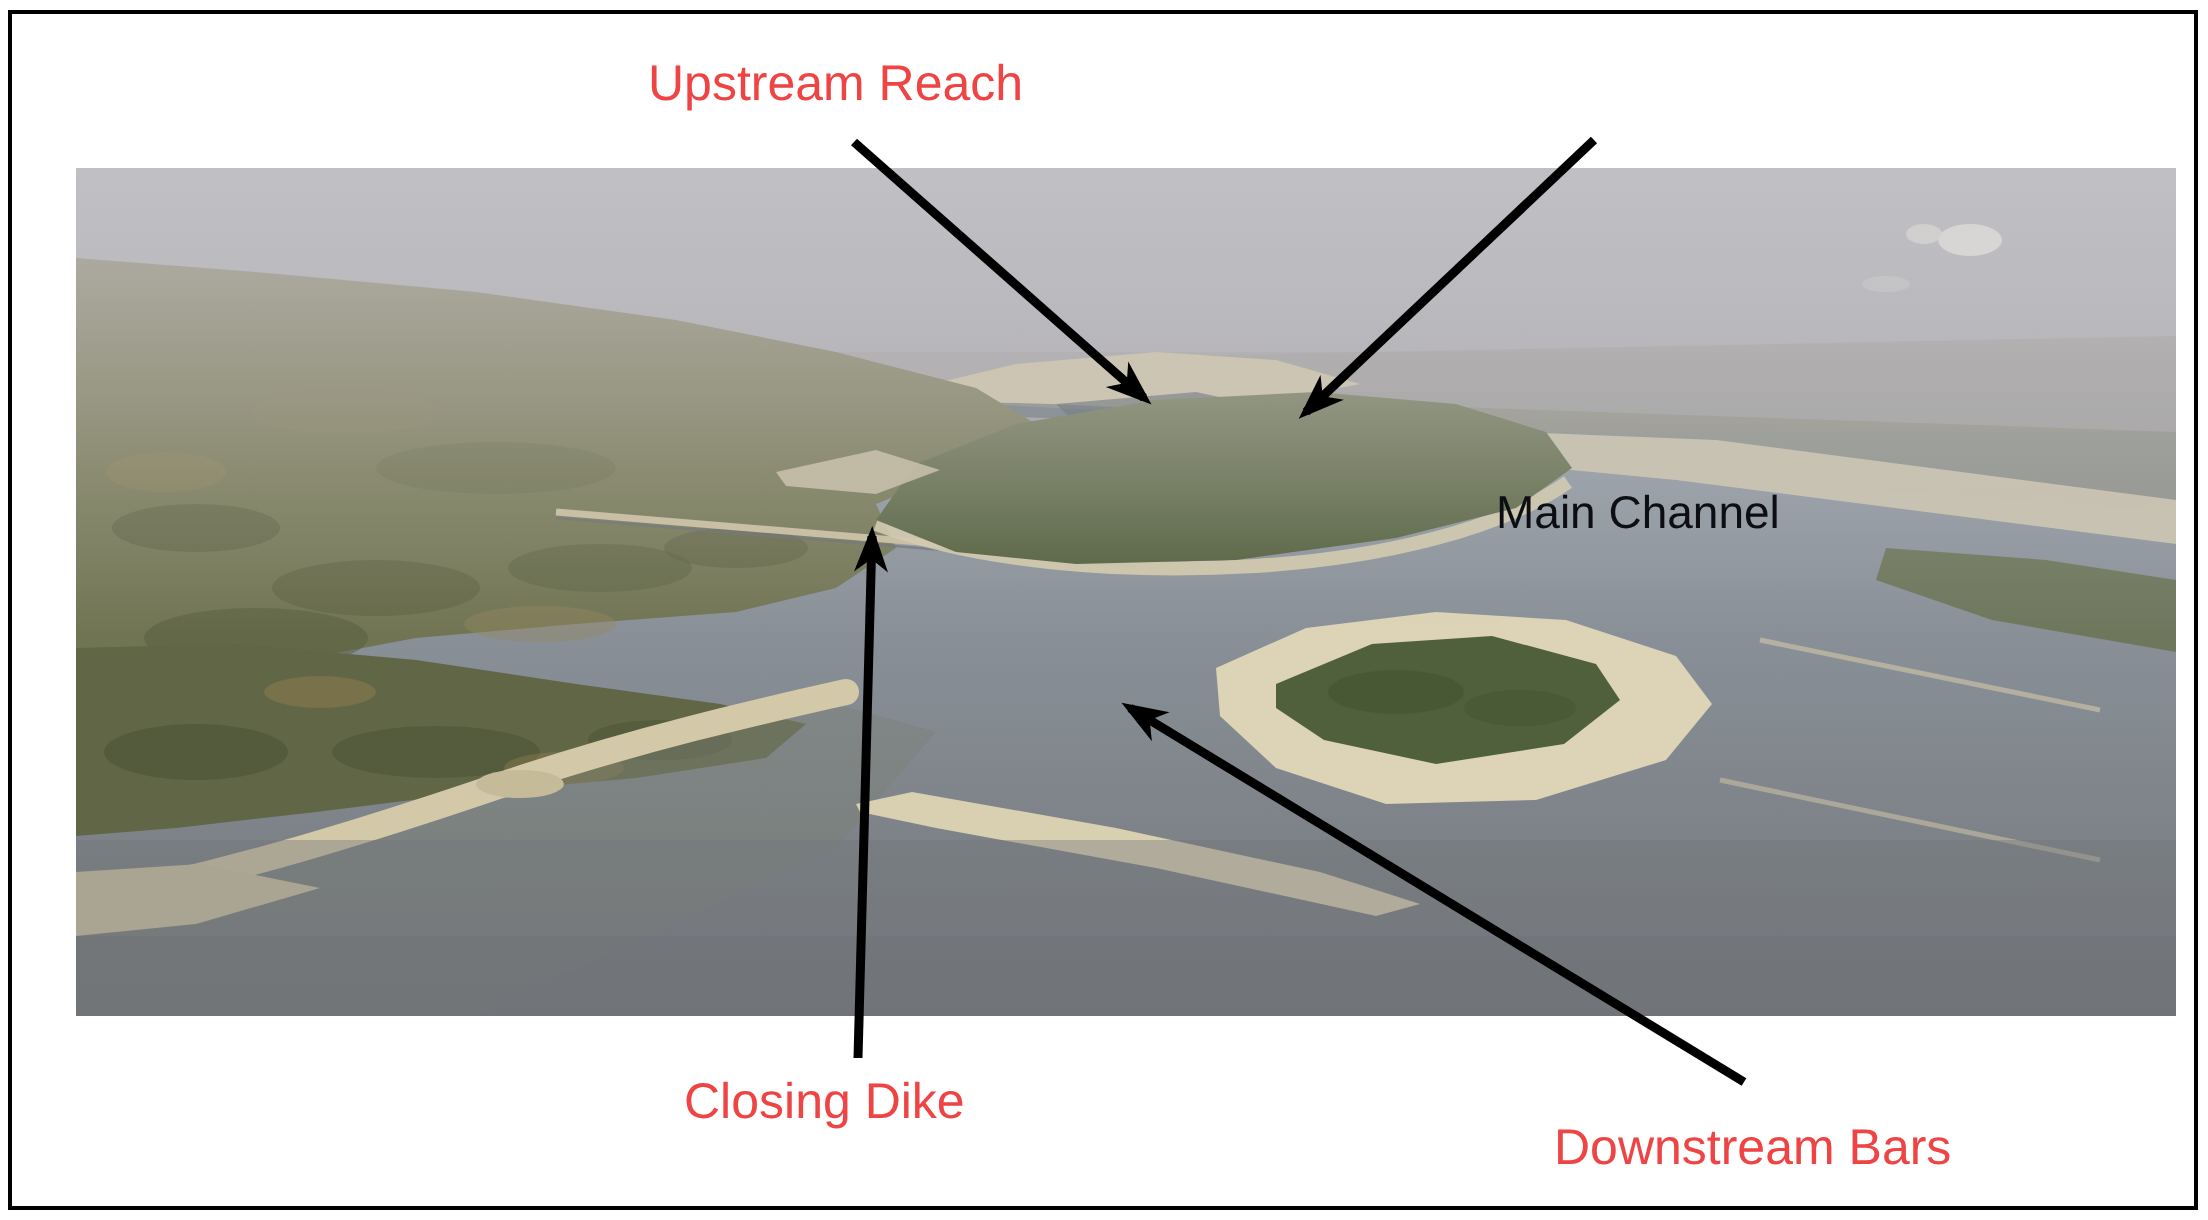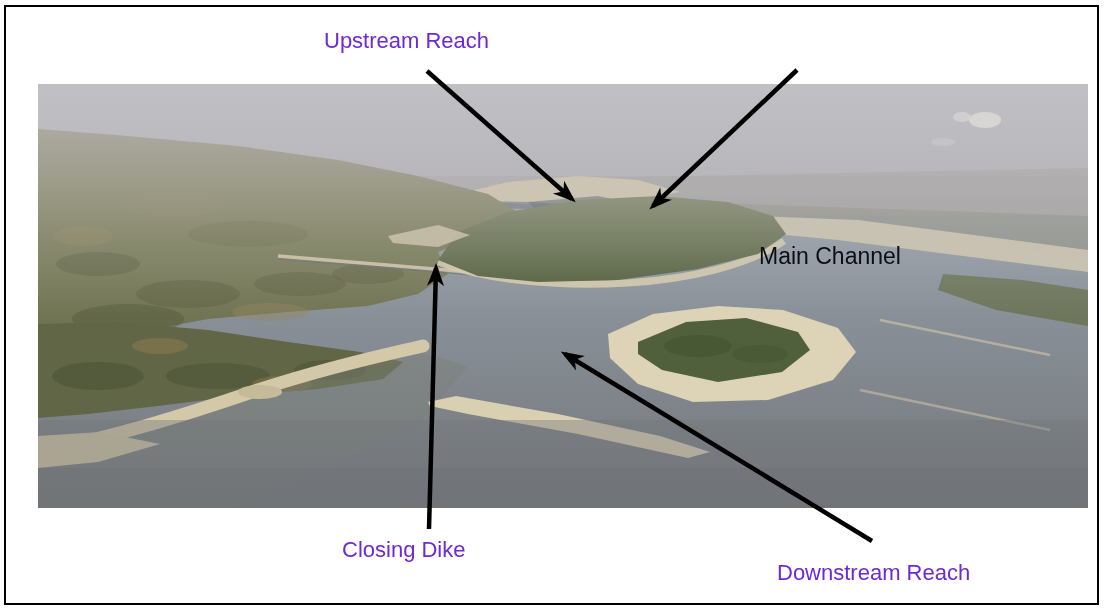--- a/index.html
+++ b/index.html
@@ -15,33 +15,33 @@
     border:2px solid #000;
     pointer-events:none;
   }
   #photo{
     position:absolute;left:38px;top:84px;width:1050px;height:424px;
     overflow:hidden;
   }
   #photo svg{display:block;width:100%;height:100%;}
   .label{
     position:absolute;
-    color:#6d28d9;
-    font-size:22px;
+    color:#ef4444;
+    font-size:25px;
     line-height:1.1;
     white-space:nowrap;
   }
   .label.on-photo{font-size:23px;color:#0d0d14;}
   #arrow-layer{
     position:absolute;left:0;top:0;width:1104px;height:610px;
     pointer-events:none;
   }
   #lbl-upstream{left:324px;top:29px;}
   #lbl-gravel{left:674px;top:28px;}
-  #lbl-main-channel{left:748px;top:244px;margin-left:11px;}
+  #lbl-main-channel{left:748px;top:244px;}
   #lbl-closing-dike{left:342px;top:538px;}
   #lbl-downstream{left:777px;top:561px;}
 </style>
 </head>
 <body>
 
 <div id="figure">
 
   <div id="photo">
     <svg viewBox="0 0 1050 424" preserveAspectRatio="none">
@@ -145,15 +145,15 @@
     </defs>
     <line x1="427" y1="71" x2="572" y2="199" stroke="#000" stroke-width="4.5" marker-end="url(#ah)"></line>
     <line x1="797" y1="70" x2="653" y2="206" stroke="#000" stroke-width="4.5" marker-end="url(#ah)"></line>
     <line x1="429" y1="529" x2="436" y2="268" stroke="#000" stroke-width="4.5" marker-end="url(#ah)"></line>
     <line x1="872" y1="541" x2="565" y2="354" stroke="#000" stroke-width="4.5" marker-end="url(#ah)"></line>
   </svg>
 
   <div class="label" id="lbl-upstream">Upstream Reach</div>
   <div class="label on-photo" id="lbl-main-channel">Main Channel</div>
   <div class="label" id="lbl-closing-dike">Closing Dike</div>
-  <div class="label" id="lbl-downstream">Downstream Reach</div>
+  <div class="label" id="lbl-downstream">Downstream Bars</div>
 
 </div>
 
 </body></html>

